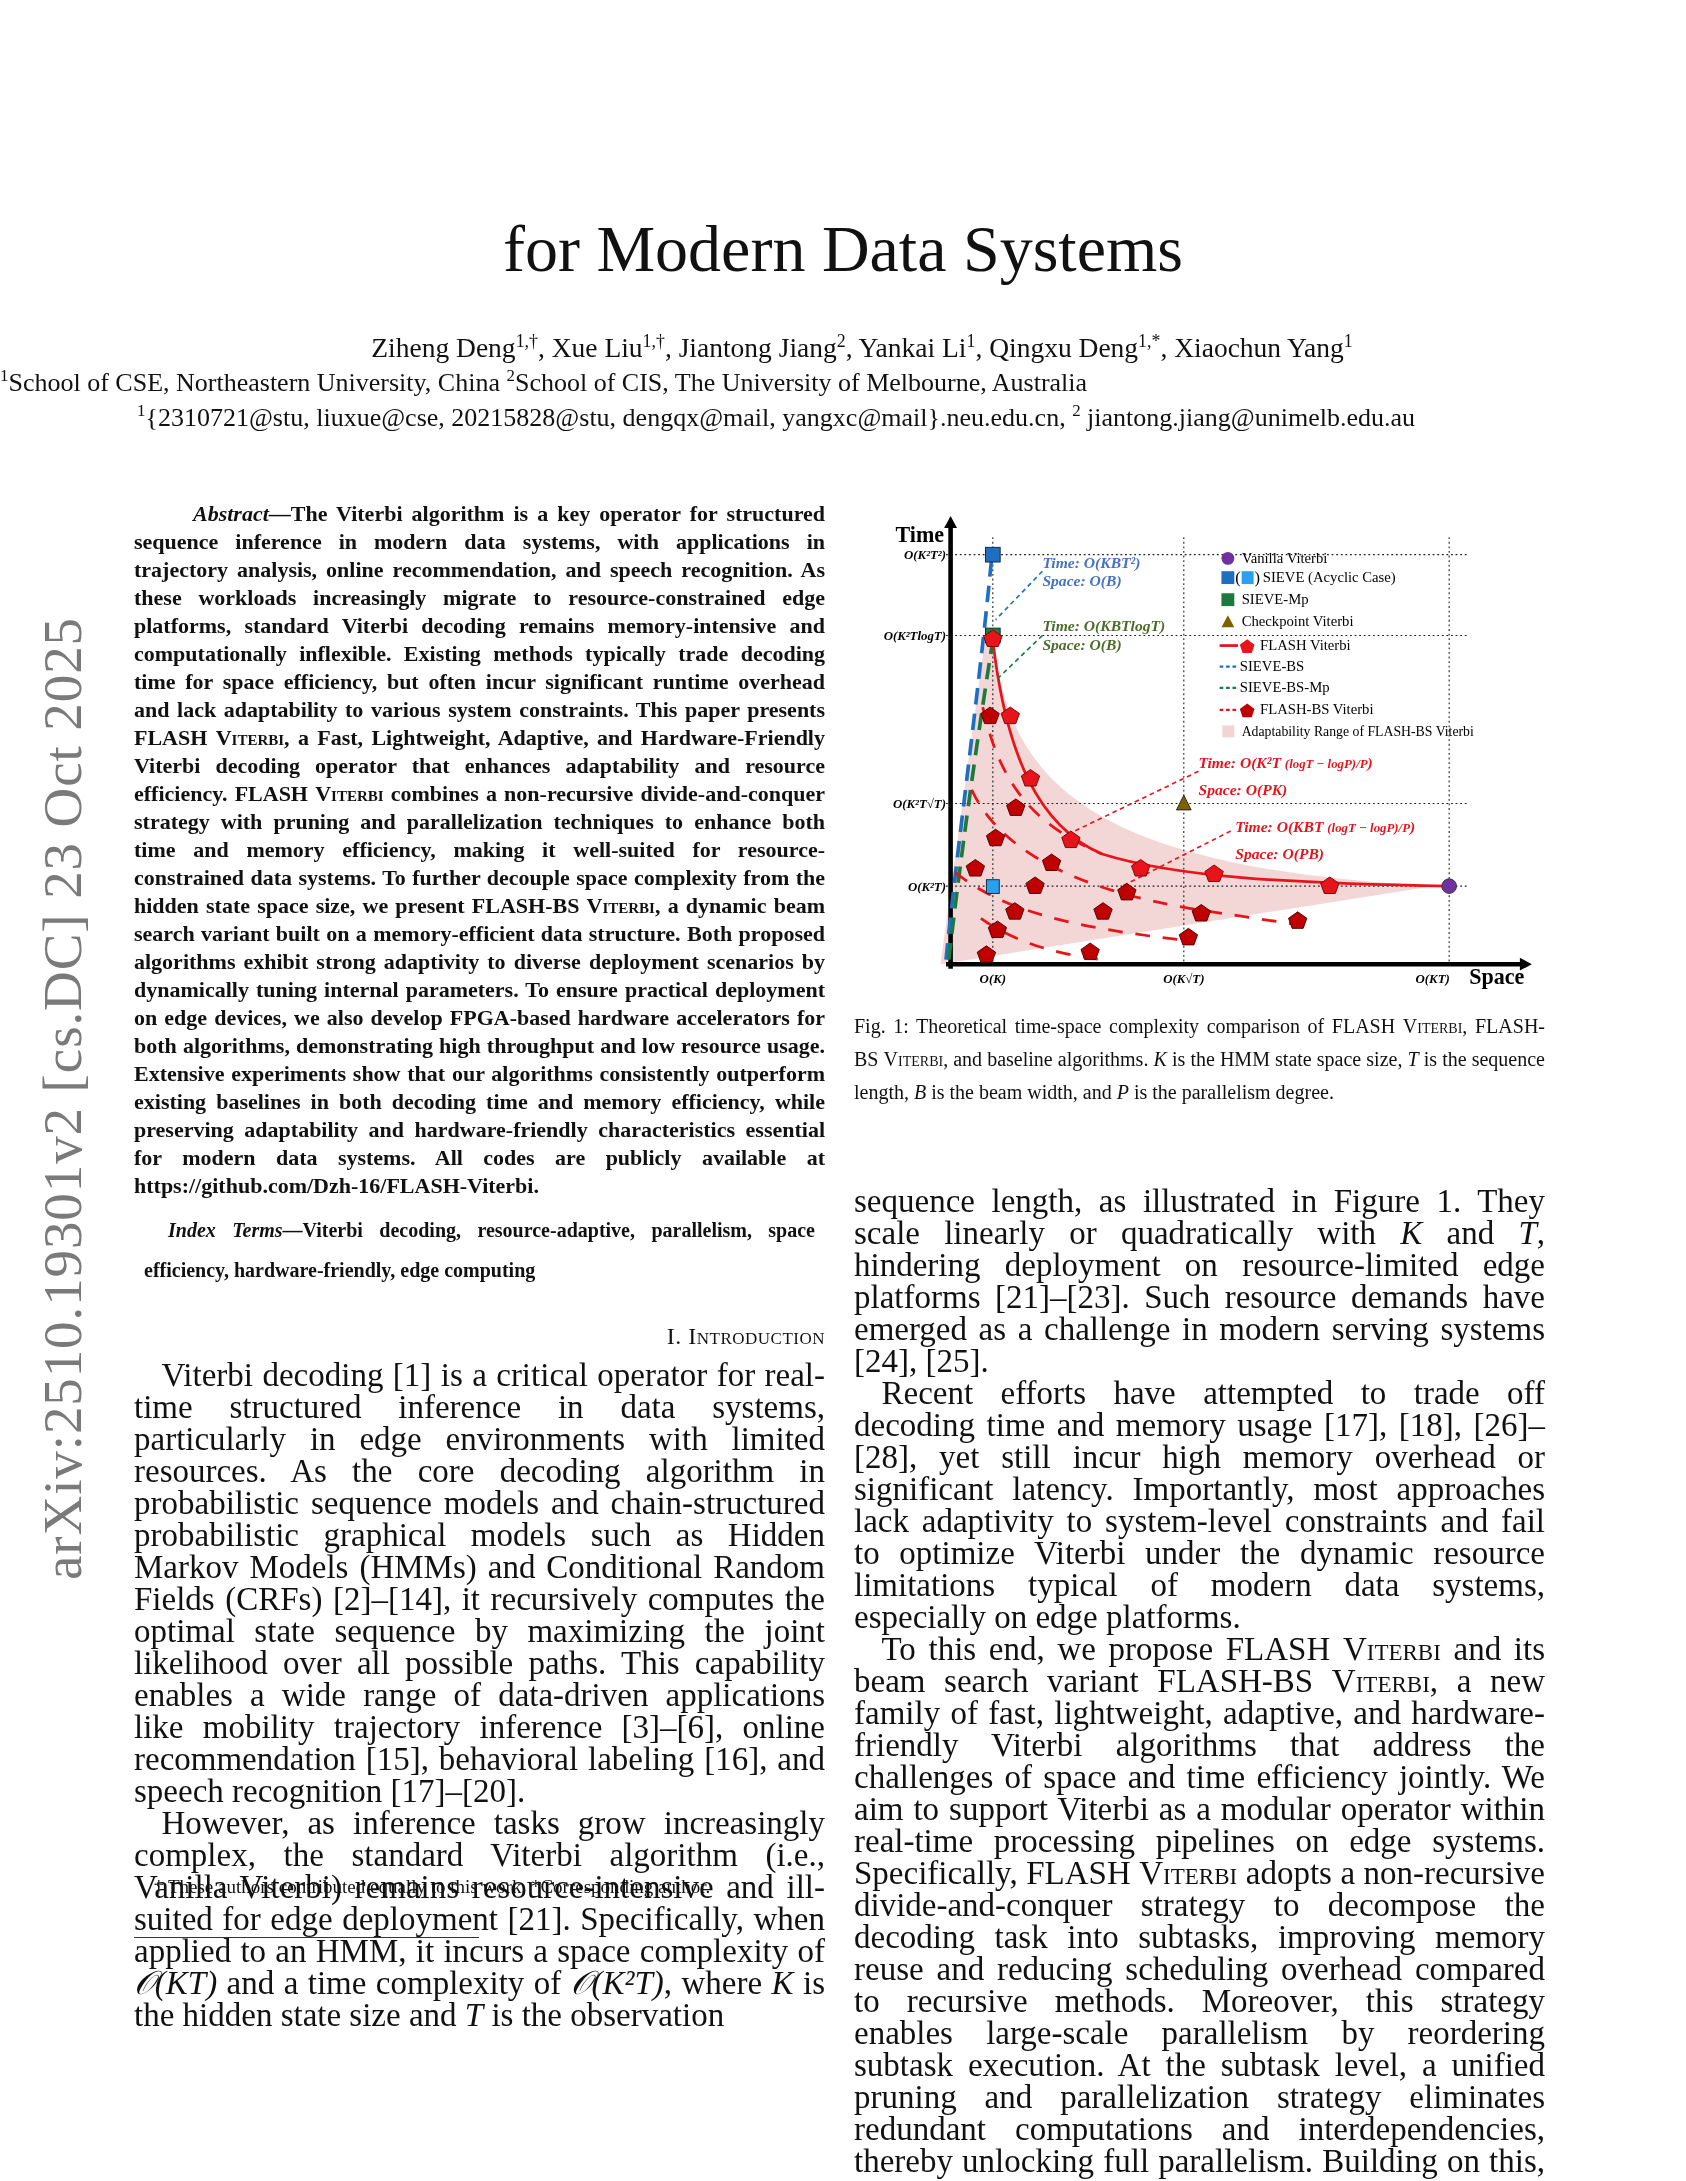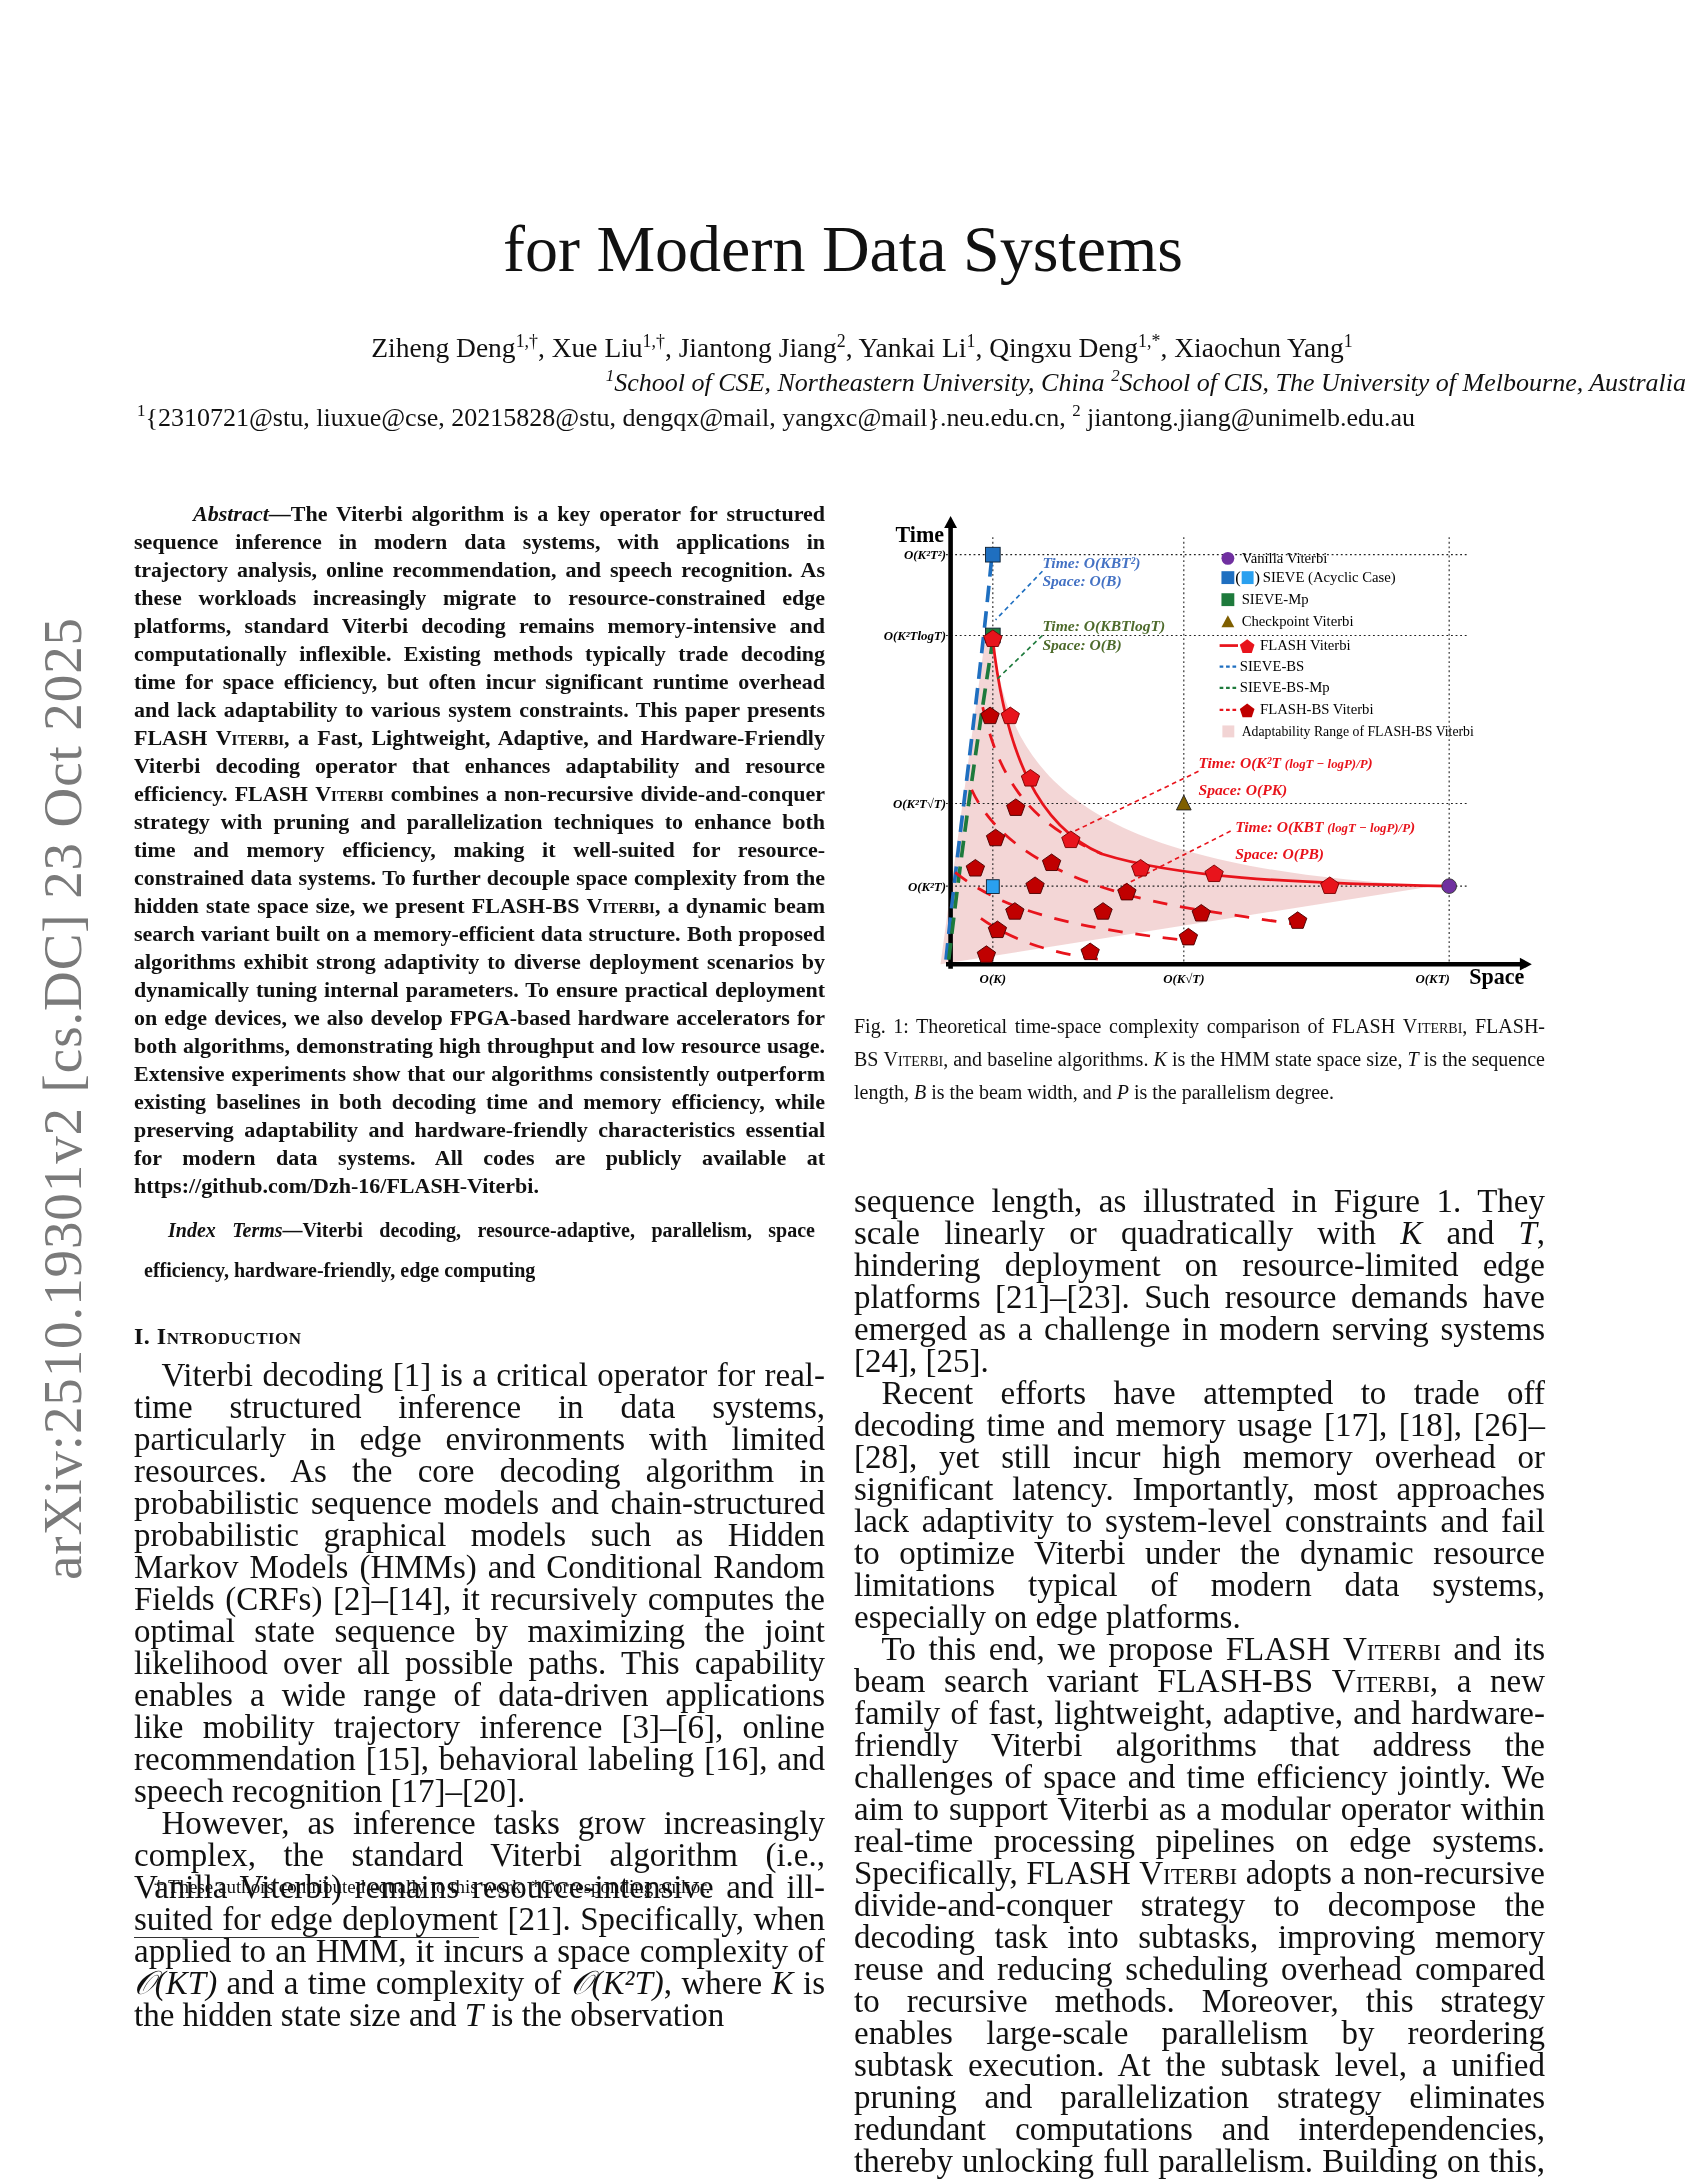--- a/index.html
+++ b/index.html
@@ -6,34 +6,34 @@
   body { width: 1686px; height: 2182px; position: relative; overflow: hidden;
          font-family: "Liberation Serif", "DejaVu Serif", serif; color: #111; }
   .side-stamp { position: absolute; left: 26px; top: 1580px; width: 1029px; height: 73px;
                 transform-origin: 0 0; transform: rotate(-90deg);
                 font-size: 55px; color: #7a7a7a; letter-spacing: 0.9px; white-space: nowrap;
                 line-height: 73px; }
   .title { position: absolute; left: 0; top: 136px; width: 1686px; text-align: center;
            font-size: 66px; line-height: 75px; font-weight: normal; margin: 0; }
   .authors { position: absolute; left: 0; top: 329px; width: 1686px; text-align: center;
              font-size: 27.5px; line-height: 37px; padding-left: 19px; }
-  .affil { position: absolute; left: 0; top: 365px; width: 1686px; text-align: right;
-           font-size: 26px; line-height: 35px; font-style: italic; }
+  .affil { position: absolute; left: 0; top: 365px; width: 1686px; text-align: left;
+           font-size: 26px; line-height: 35px; }
   .emails { position: absolute; left: 0; top: 400px; width: 1552px; text-align: center;
             font-size: 26px; line-height: 35px; }
   sup { font-size: 65%; vertical-align: super; line-height: 0; }
   .col { position: absolute; text-align: justify; }
   .col-left { left: 134px; top: 500px; width: 691px; }
   .col-right { left: 854px; top: 1185px; width: 691px; }
   .abstract { font-weight: bold; font-size: 22px; line-height: 28px; text-indent: 24px; margin: 0; }
   .abstract .lead { font-style: italic; margin-left: 35px; }
   .index-terms { font-weight: bold; font-size: 20px; line-height: 40px; text-indent: 24px; margin: 10px; }
   .index-terms .lead { font-style: italic; }
   .sc { font-variant: small-caps; }
-  .section-heading { text-align: left; font-size: 24px; margin: 33px 0 9.2px 0; font-weight: bold; letter-spacing: 0.5px; }
+  .section-heading { text-align: right; font-size: 24px; margin: 33px 0 9.2px 0; font-weight: normal; letter-spacing: 0.5px; }
   .body-p { font-size: 33px; line-height: 32px; margin: 0; text-indent: 27.5px; }
   .math { font-style: italic; }
   .footnote-rule { position: absolute; left: 134px; top: 1937px; width: 345px; height: 0; border-top: 1.4px solid #333; }
   .footnote { position: absolute; left: 154px; top: 1874px; font-size: 19px; line-height: 26px; white-space: nowrap; }
   .figure { position: absolute; left: 845px; top: 514px; width: 707px; height: 478px; }
   .caption { position: absolute; left: 854px; top: 1010px; width: 691px; font-size: 20px; line-height: 33px; text-align: justify; }
   svg text { font-family: "Liberation Serif", "DejaVu Serif", serif; }
 </style>
 </head>
 <body>

